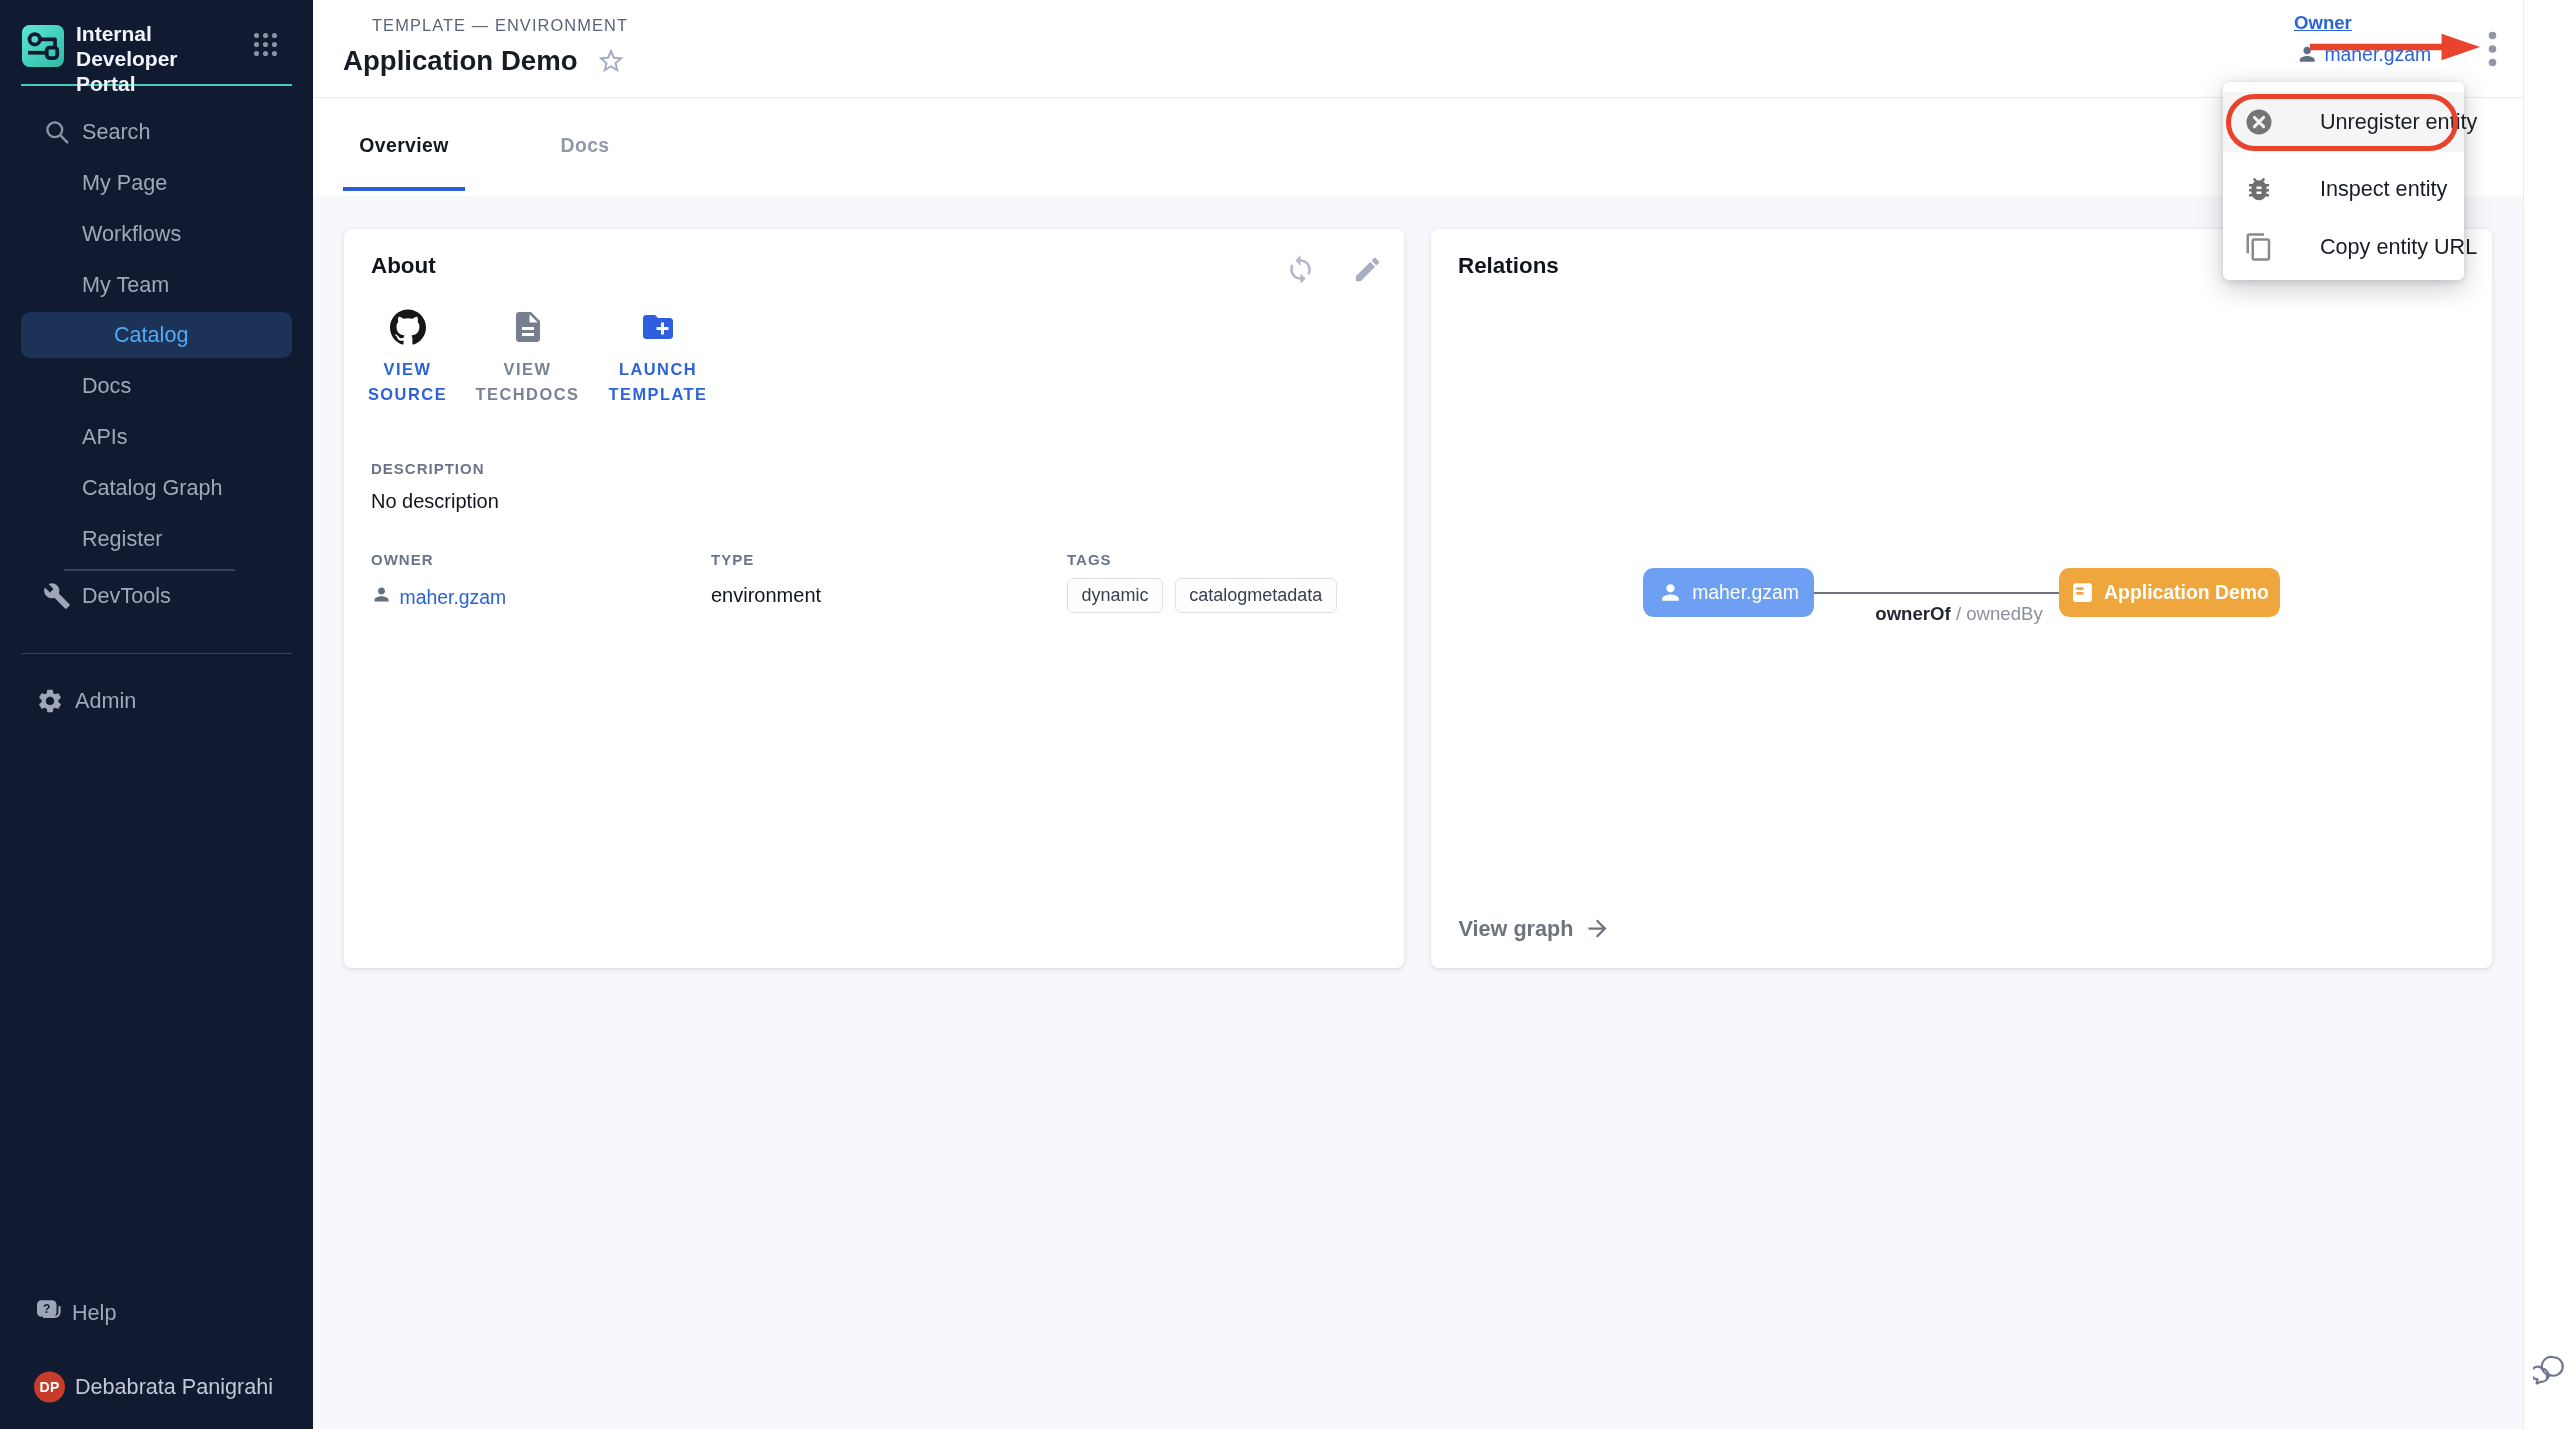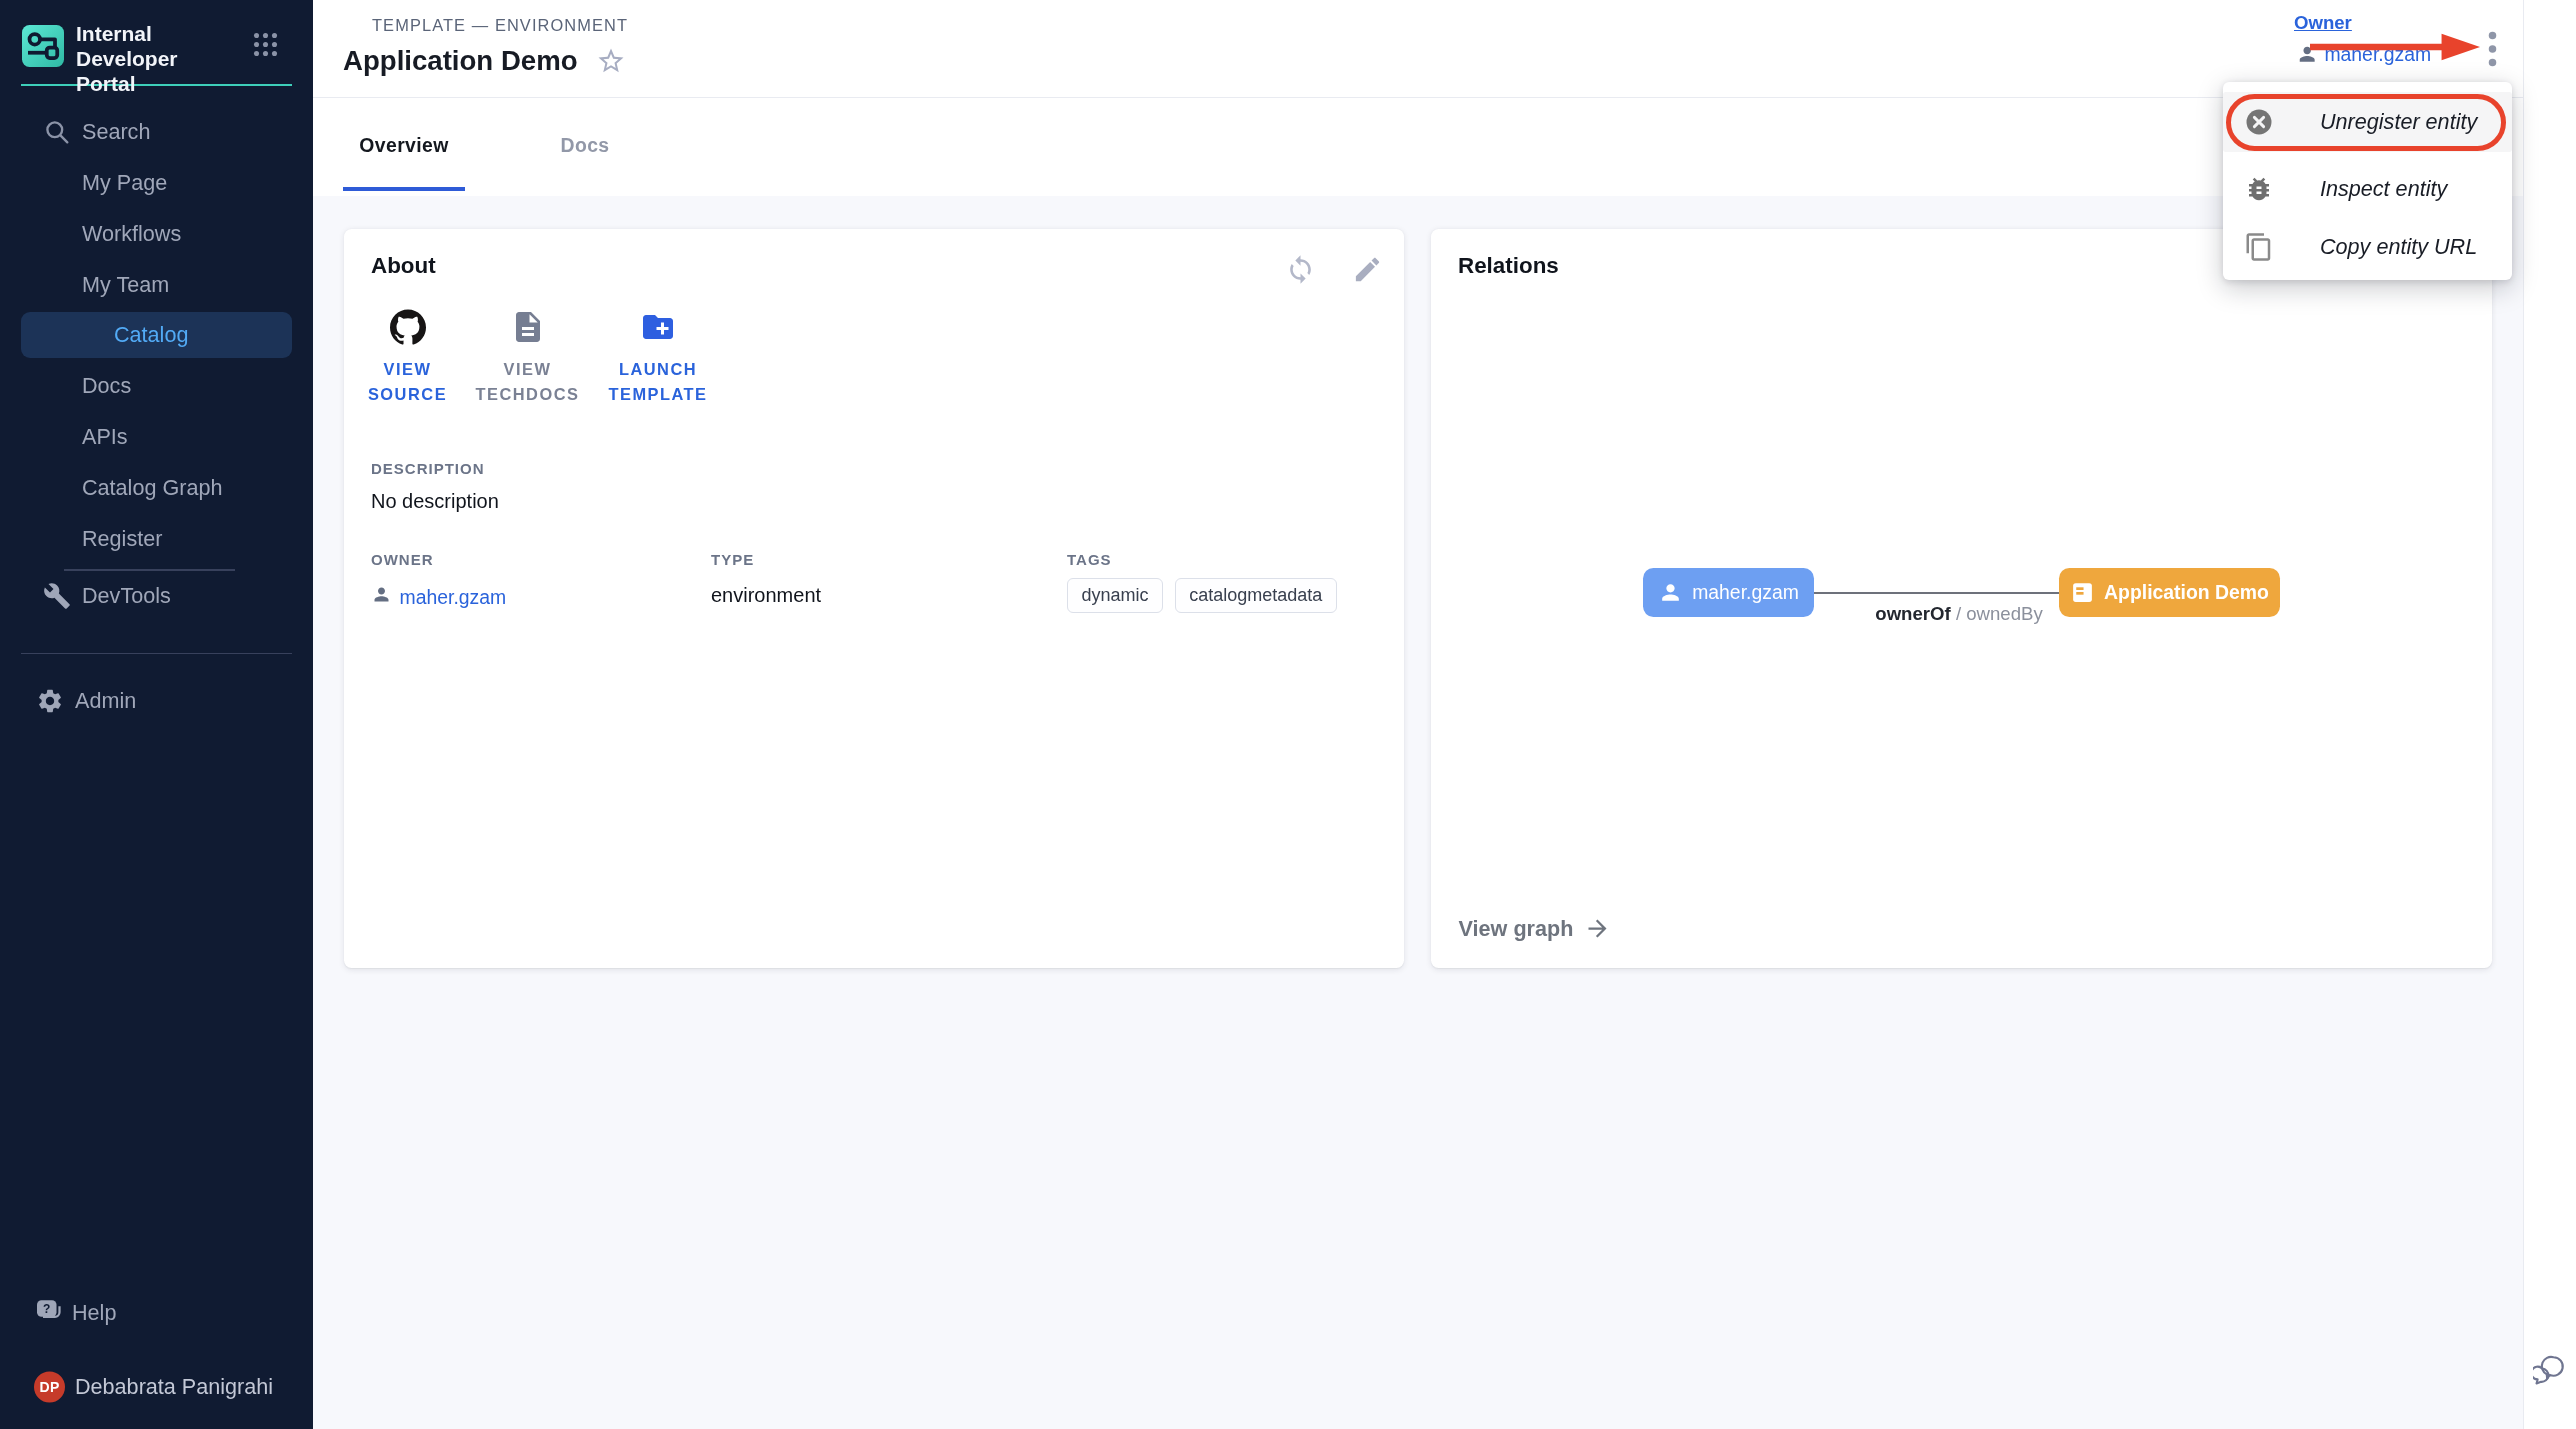--- a/index.html
+++ b/index.html
@@ -109,23 +109,23 @@
   .node-entity { left: 628px; top: 339px; width: 221px; background: var(--node-orange, #EFA73D); font-weight: 700; }
   .edge-line { position: absolute; left: 383px; top: 363px; width: 245px; height: 2.2px; background: #6D717B; }
   .edge-label { position: absolute; left: 368px; top: 374px; width: 275px; text-align: center; font-size: 18.6px; }
   .edge-fwd { font-weight: 700; color: #23272F; margin-left: 45px; }
   .edge-sep, .edge-rev { color: #8B909C; }
   .view-graph { position: absolute; left: 27.6px; top: 686px; display: flex; align-items: center; gap: 10.4px;
                 font-size: 21.6px; font-weight: 700; color: #6E747E; cursor: pointer; }
   .view-graph svg { width: 27px; height: 27px; }
 
   
-  .context-menu { position: absolute; left: 2223px; top: 82px; width: 289px; height: 198px;
+  .context-menu { position: absolute; left: 2223px; top: 82px; width: 241px; height: 198px;
                   background: #fff; border-radius: 6px; z-index: 40;
-                  box-shadow: 0 7.5px 27px rgba(15,20,30,.22), 0 1.5px 6px rgba(15,20,30,.12); font-style: italic; }
+                  box-shadow: 0 7.5px 27px rgba(15,20,30,.22), 0 1.5px 6px rgba(15,20,30,.12); }
   .menu-item { position: absolute; left: 0; right: 0; display: flex; align-items: center;
                font-size: 21.6px; color: #191D26; cursor: pointer; }
   .menu-item .menu-icon { position: absolute; left: 21px; width: 30px; height: 30px; }
   .menu-item .menu-label { position: absolute; left: 97px; white-space: nowrap; }
   .mi-1 { top: 10.4px; height: 60px; background: #F5F5F6; border-radius: 3px; }
   .mi-2 { top: 82px; height: 49px; }
   .mi-3 { top: 140px; height: 49px; }
   .red-outline { position: absolute; left: 3px; right: 6px; top: 12px; height: 57px;
                  border: 5.2px solid var(--annotation-red, #E8432C); border-radius: 30px;
                  z-index: 45; pointer-events: none; }

